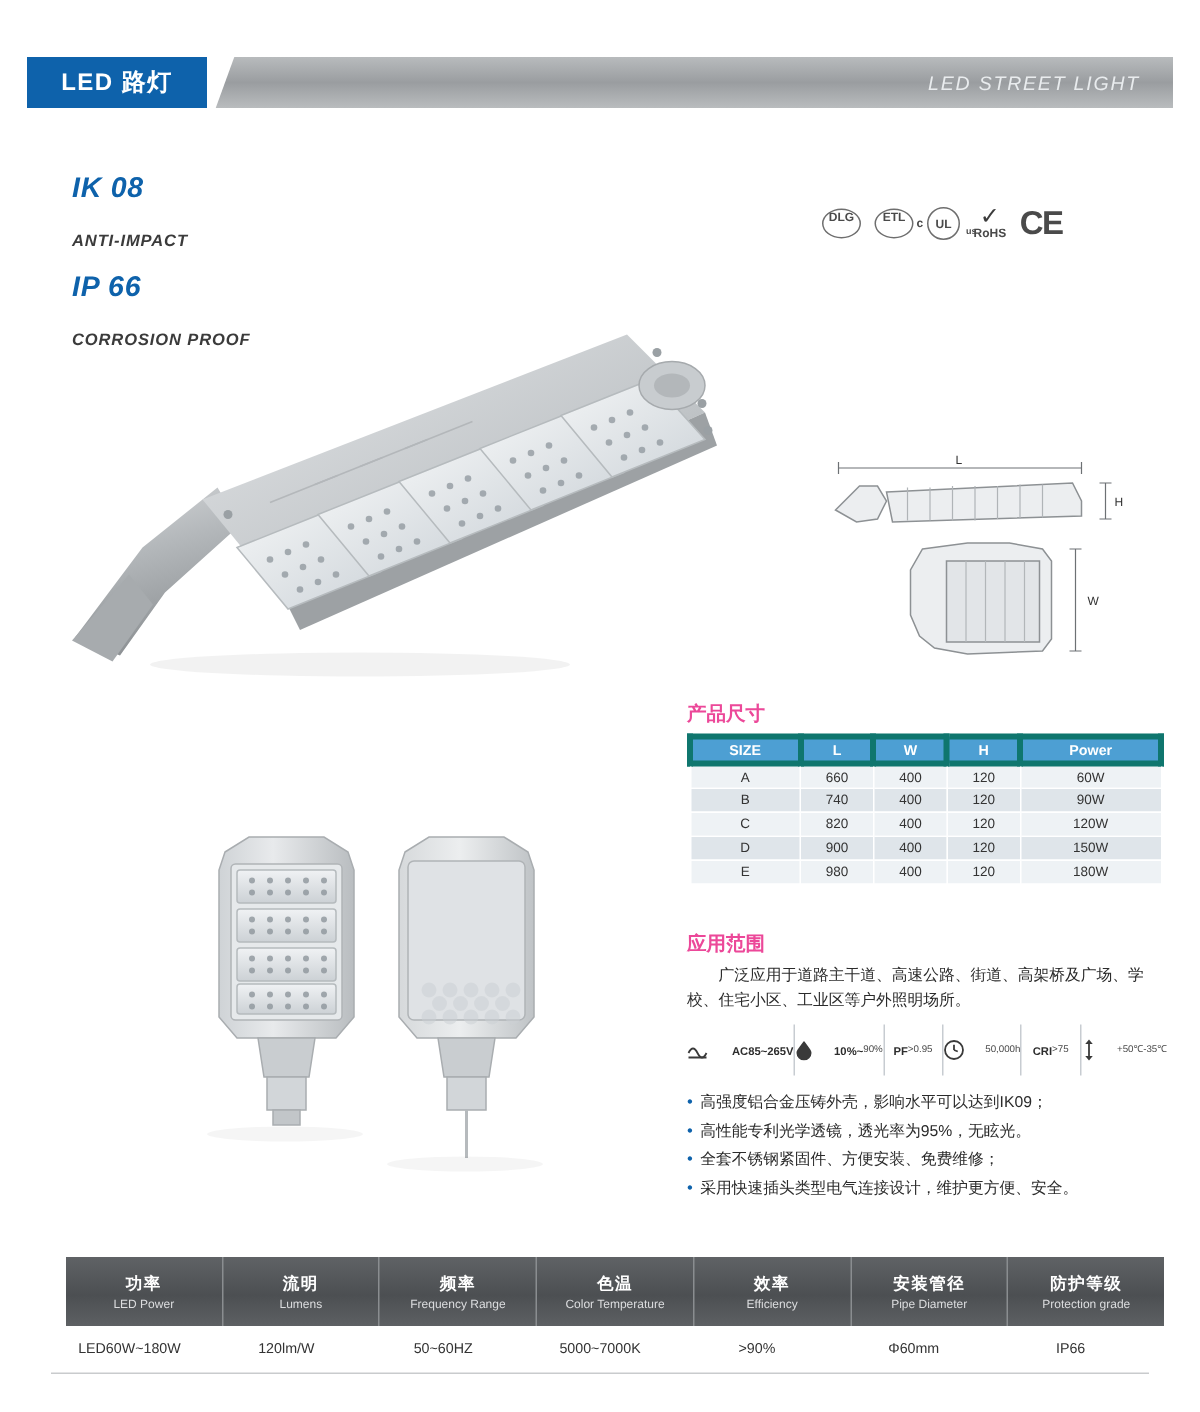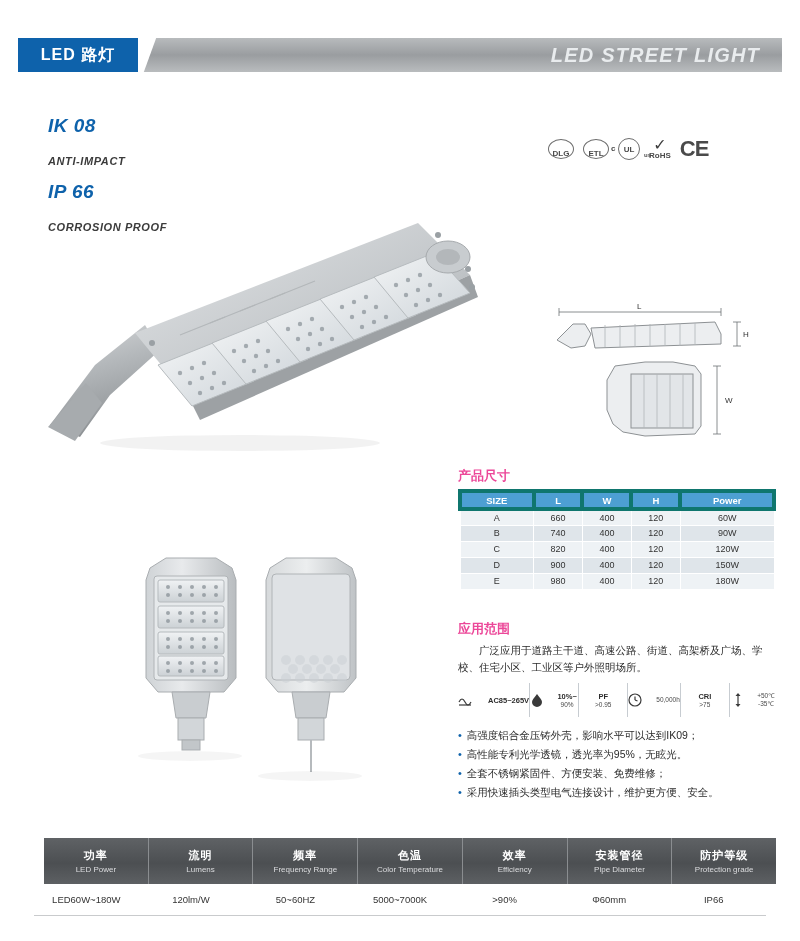--- a/index.html
+++ b/index.html
@@ -27,21 +27,21 @@
   .header-blue span {
     color: #ffffff; font-size: 16px; font-weight: bold; letter-spacing: 1px;
   }
   .header-grey {
     position: absolute; left: 138px; top: 0;
     width: 644px; height: 34px;
     background: linear-gradient(180deg,#b8bbbd 0%, #9a9da0 50%, #b9bcbe 100%);
     display: flex; align-items: center; justify-content: flex-end;
   }
   .header-grey span {
-    color: #e9ecee; font-size: 20px; font-style: italic; font-weight: bold;
+    color: #e9ecee; font-size: 13px; font-style: italic; font-weight: normal;
     letter-spacing: 1.2px; padding-right: 22px;
   }
   .header-notch {
     position: absolute; left: 128px; top: 0;
     width: 22px; height: 34px;
     background: #ffffff;
     transform: skewX(-20deg);
   }
 
   
@@ -58,21 +58,21 @@
 
   
   .certs {
     position: absolute; left: 548px; top: 136px;
     display: flex; align-items: center; gap: 9px;
   }
   .cert-oval {
     width: 26px; height: 20px; border-radius: 50%;
     border: 1.6px solid #6e6e6e; color: #4a4a4a;
     font-size: 8px; font-weight: bold;
-    display: flex; align-items: flex-end; justify-content: center;
+    display: flex; align-items: flex-start; justify-content: center;
   }
   .cert-circle {
     width: 22px; height: 22px; border-radius: 50%;
     border: 1.6px solid #6e6e6e; color: #4a4a4a;
     font-size: 8px; font-weight: bold;
     display: flex; align-items: center; justify-content: center;
   }
   .cert-ul { position: relative; }
   .cert-ul .ul-c { position:absolute; left:-8px; top:5px; font-size:8px; color:#4a4a4a;}
   .cert-ul .ul-us { position:absolute; right:-12px; bottom:1px; font-size:6px; color:#4a4a4a;}
@@ -121,21 +121,21 @@
     position: absolute; left: 458px; top: 683px; width: 320px; height: 34px;
     display: flex; align-items: center;
   }
   .feat-cell {
     flex: 1; height: 34px; position: relative;
     display: flex; align-items: center; justify-content: center; gap: 14px;
   }
   .feat-cell + .feat-cell { border-left: 1px solid #c7ccd1; }
   .feat-main { font-size: 7.5px; font-weight: bold; color: #2d2d2d; line-height: 9px; }
   .feat-sub { font-size: 6.5px; color: #4a4a4a; line-height: 8px; }
-  .feat-col { display:flex; flex-direction:column; align-items:center; }
+  .feat-col { display:flex; flex-direction:row; align-items:center; }
 
   
   .bullets { position: absolute; left: 458px; top: 726px; width: 330px; }
   .bullet-row {
     display: flex; align-items: flex-start; gap: 5px;
     font-size: 10.5px; line-height: 19px; color: #2b2b2b;
   }
   .bullet-dot { color: #0e62ab; font-size: 11px; line-height: 19px; }
 
   

